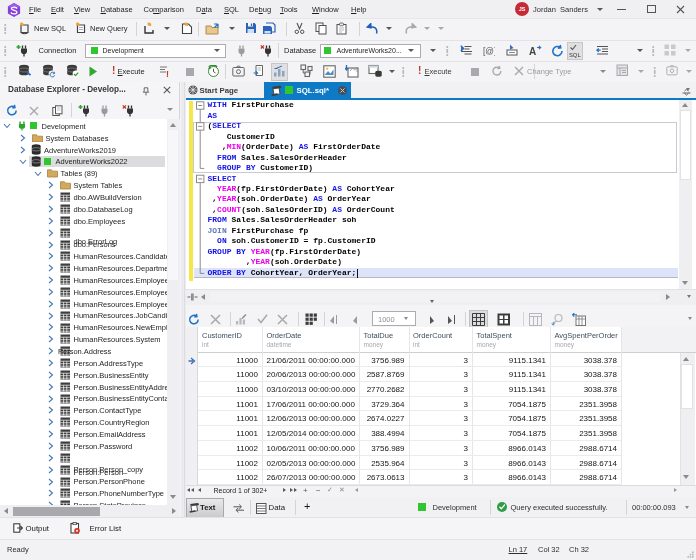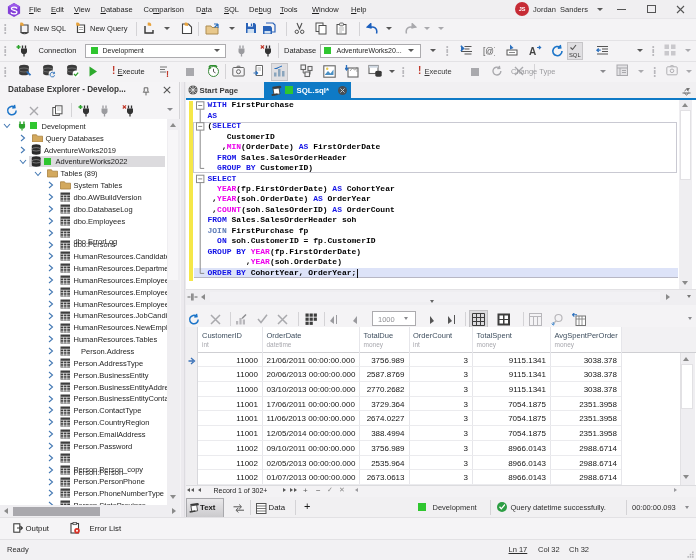--- a/index.html
+++ b/index.html
@@ -264,21 +264,21 @@
 <div class="abs" style="left:418px;top:65px;color:#c0392b;font-weight:bold;font-size:10px;">!</div>
 <div class="lbl" style="left:424.5px;top:67px;color:#3a3a3a;"><u>E</u>xecute</div>
 <div class="abs" style="left:471px;top:67.5px;width:8px;height:8px;background:#a9a9ad;"></div>
 <svg class="ico" style="left:491px;top:64.5px" width="12" height="12" viewBox="0 0 13 14">
     <path d="M11 7 a4.6 4.6 0 1 1 -1.6 -3.4 M9.2 1 l0.5 2.9 -2.9 0.4" fill="none" stroke="#a9a9ad" stroke-width="1.6"></path>
   </svg>
 <svg class="ico" style="left:513.5px;top:65.5px" width="10" height="10" viewBox="0 0 10 10">
     <path d="M1 1 L9 9 M9 1 L1 9" stroke="#a9a9ad" stroke-width="1.4"></path>
   </svg>
 <div class="sep" style="left:534px;top:64px;height:15px;"></div>
-<div class="lbl" style="left:511px;top:67px;color:#9b9b9f;">Change Type</div>
+<div class="lbl" style="left:527px;top:67px;color:#9b9b9f;">Change Type</div>
 <div class="caret" style="left:599.5px;top:69.5px;border-top-color:#8a8a8e;"></div>
 <svg class="ico" style="left:616px;top:64px" width="13" height="13" viewBox="0 0 13 13">
     <rect x="1" y="1" width="10.5" height="10.5" fill="#e4e3e6" stroke="#a9a9ad" stroke-width="1"></rect>
     <path d="M1 4 h10.5 M4 4 v7.5" stroke="#a9a9ad"></path>
     <path d="M6 6.5 h4 M6 8.5 h4" stroke="#a9a9ad"></path>
   </svg>
 <div class="caret" style="left:637.5px;top:69.5px;border-top-color:#a9a9ad;"></div>
 <div class="grip" style="left:653.5px;top:67px;">•<br>•<br>•<br>•</div>
 <svg class="ico" style="left:665.5px;top:65px" width="12" height="11" viewBox="0 0 12 11">
     <rect x="0.8" y="1.8" width="10.4" height="8" rx="1" fill="none" stroke="#b0afb3" stroke-width="1"></rect>
@@ -335,21 +335,21 @@
     <path d="M6.5 10 v2.5" stroke="#2ca32c" stroke-width="1.6"></path>
   </svg>
 <div class="abs" style="left:30.0px;top:122.19999999999999px;width:7px;height:7px;background:#2fc62f;"></div>
 <div class="abs" style="left:41.5px;top:121.8px;font-size:7.5px;color:#1e1e1e;white-space:nowrap;">Development</div>
 <svg class="ico" style="left:20.0px;top:133.85px" width="5.5" height="8" viewBox="0 0 5.5 8">
     <path d="M1 1 L4.5 4 L1 7" fill="none" stroke="#4479b4" stroke-width="1.1"></path>
   </svg>
 <svg class="ico" style="left:32.0px;top:133.64999999999998px" width="11" height="8.5" viewBox="0 0 11 8.5">
     <path d="M0.5 0.8 h4 l1 1.4 h5 v5.8 h-10 z" fill="#d3a95e" stroke="#a9823f" stroke-width="0.8"></path>
   </svg>
-<div class="abs" style="left:45.5px;top:133.64999999999998px;font-size:7.5px;color:#1e1e1e;white-space:nowrap;">Query Databases</div>
+<div class="abs" style="left:45.5px;top:133.64999999999998px;font-size:7.5px;color:#1e1e1e;white-space:nowrap;">System Databases</div>
 <svg class="ico" style="left:20.0px;top:145.70000000000002px" width="5.5" height="8" viewBox="0 0 5.5 8">
     <path d="M1 1 L4.5 4 L1 7" fill="none" stroke="#4479b4" stroke-width="1.1"></path>
   </svg>
 <svg class="ico" style="left:30.5px;top:144.3px" width="10.5" height="11" viewBox="0 0 10.5 11">
     <ellipse cx="5.2" cy="2" rx="4.4" ry="1.7" fill="#2b2b2b"></ellipse>
     <path d="M0.8 2 v7 a4.4 1.7 0 0 0 8.8 0 v-7" fill="#2b2b2b"></path>
     <ellipse cx="5.2" cy="5.3" rx="4.4" ry="1.7" fill="none" stroke="#9a9a9a" stroke-width="0.7"></ellipse>
   </svg>
 <div class="abs" style="left:44.0px;top:145.5px;font-size:7.5px;color:#1e1e1e;white-space:nowrap;">AdventureWorks2019</div>
 <div class="abs" style="left:28.5px;top:155.55px;width:136px;height:11.85px;background:#dcdbde;"></div>
@@ -473,29 +473,29 @@
     <path d="M0.5 3.2 h9.5 M0.5 5.7 h9.5 M0.5 8.2 h9.5 M3.6 3.2 v6.3 M6.8 3.2 v6.3" stroke="#fff" stroke-width="0.7"></path>
   </svg>
 <div class="abs" style="left:73.5px;top:323.25px;font-size:7.5px;color:#1e1e1e;white-space:nowrap;">HumanResources.NewEmplo</div>
 <svg class="ico" style="left:48.0px;top:335.29999999999995px" width="5.5" height="8" viewBox="0 0 5.5 8">
     <path d="M1 1 L4.5 4 L1 7" fill="none" stroke="#4479b4" stroke-width="1.1"></path>
   </svg>
 <svg class="ico" style="left:60.0px;top:334.4px" width="10.5" height="10" viewBox="0 0 10.5 10">
     <rect x="0.5" y="0.5" width="9.5" height="9" fill="#3d3d3d"></rect>
     <path d="M0.5 3.2 h9.5 M0.5 5.7 h9.5 M0.5 8.2 h9.5 M3.6 3.2 v6.3 M6.8 3.2 v6.3" stroke="#fff" stroke-width="0.7"></path>
   </svg>
-<div class="abs" style="left:73.5px;top:335.09999999999997px;font-size:7.5px;color:#1e1e1e;white-space:nowrap;">HumanResources.Tables</div>
+<div class="abs" style="left:73.5px;top:335.09999999999997px;font-size:7.5px;color:#1e1e1e;white-space:nowrap;">HumanResources.System</div>
 <svg class="ico" style="left:48.0px;top:347.15px" width="5.5" height="8" viewBox="0 0 5.5 8">
     <path d="M1 1 L4.5 4 L1 7" fill="none" stroke="#4479b4" stroke-width="1.1"></path>
   </svg>
 <svg class="ico" style="left:60.0px;top:346.25px" width="10.5" height="10" viewBox="0 0 10.5 10">
     <rect x="0.5" y="0.5" width="9.5" height="9" fill="#3d3d3d"></rect>
     <path d="M0.5 3.2 h9.5 M0.5 5.7 h9.5 M0.5 8.2 h9.5 M3.6 3.2 v6.3 M6.8 3.2 v6.3" stroke="#fff" stroke-width="0.7"></path>
   </svg>
-<div class="abs" style="left:81px;top:346.95px;font-size:7.5px;color:#1e1e1e;white-space:nowrap;text-align:right;">Person.Address</div>
+<div class="abs" style="left:58px;top:346.95px;font-size:7.5px;color:#1e1e1e;white-space:nowrap;text-align:right;">Person.Address</div>
 <svg class="ico" style="left:48.0px;top:359.0px" width="5.5" height="8" viewBox="0 0 5.5 8">
     <path d="M1 1 L4.5 4 L1 7" fill="none" stroke="#4479b4" stroke-width="1.1"></path>
   </svg>
 <svg class="ico" style="left:60.0px;top:358.1px" width="10.5" height="10" viewBox="0 0 10.5 10">
     <rect x="0.5" y="0.5" width="9.5" height="9" fill="#3d3d3d"></rect>
     <path d="M0.5 3.2 h9.5 M0.5 5.7 h9.5 M0.5 8.2 h9.5 M3.6 3.2 v6.3 M6.8 3.2 v6.3" stroke="#fff" stroke-width="0.7"></path>
   </svg>
 <div class="abs" style="left:73.5px;top:358.8px;font-size:7.5px;color:#1e1e1e;white-space:nowrap;">Person.AddressType</div>
 <svg class="ico" style="left:48.0px;top:370.84999999999997px" width="5.5" height="8" viewBox="0 0 5.5 8">
     <path d="M1 1 L4.5 4 L1 7" fill="none" stroke="#4479b4" stroke-width="1.1"></path>
@@ -794,49 +794,49 @@
 <div class="abs" style="right:79px;top:385.0px;font-size:8px;color:#141414;white-space:nowrap;">3038.378</div>
 <div class="abs" style="left:197.5px;top:410.4px;width:423.5px;height:1px;background:#ebebee;"></div>
 <div class="abs" style="right:438px;top:399.7px;font-size:8px;color:#141414;white-space:nowrap;">11001</div>
 <div class="abs" style="left:266.5px;top:399.7px;font-size:8px;color:#141414;white-space:nowrap;">17/06/2011 00:00:00.000</div>
 <div class="abs" style="right:291.5px;top:399.7px;font-size:8px;color:#141414;white-space:nowrap;">3729.364</div>
 <div class="abs" style="right:228px;top:399.7px;font-size:8px;color:#141414;white-space:nowrap;">3</div>
 <div class="abs" style="right:150px;top:399.7px;font-size:8px;color:#141414;white-space:nowrap;">7054.1875</div>
 <div class="abs" style="right:79px;top:399.7px;font-size:8px;color:#141414;white-space:nowrap;">2351.3958</div>
 <div class="abs" style="left:197.5px;top:425.1px;width:423.5px;height:1px;background:#ebebee;"></div>
 <div class="abs" style="right:438px;top:414.4px;font-size:8px;color:#141414;white-space:nowrap;">11001</div>
-<div class="abs" style="left:266.5px;top:414.4px;font-size:8px;color:#141414;white-space:nowrap;">11/06/2013 00:00:00.000</div>
+<div class="abs" style="left:266.5px;top:414.4px;font-size:8px;color:#141414;white-space:nowrap;">12/06/2013 00:00:00.000</div>
 <div class="abs" style="right:291.5px;top:414.4px;font-size:8px;color:#141414;white-space:nowrap;">2674.0227</div>
 <div class="abs" style="right:228px;top:414.4px;font-size:8px;color:#141414;white-space:nowrap;">3</div>
 <div class="abs" style="right:150px;top:414.4px;font-size:8px;color:#141414;white-space:nowrap;">7054.1875</div>
 <div class="abs" style="right:79px;top:414.4px;font-size:8px;color:#141414;white-space:nowrap;">2351.3958</div>
 <div class="abs" style="left:197.5px;top:439.8px;width:423.5px;height:1px;background:#ebebee;"></div>
 <div class="abs" style="right:438px;top:429.1px;font-size:8px;color:#141414;white-space:nowrap;">11001</div>
 <div class="abs" style="left:266.5px;top:429.1px;font-size:8px;color:#141414;white-space:nowrap;">12/05/2014 00:00:00.000</div>
 <div class="abs" style="right:291.5px;top:429.1px;font-size:8px;color:#141414;white-space:nowrap;">388.4994</div>
 <div class="abs" style="right:228px;top:429.1px;font-size:8px;color:#141414;white-space:nowrap;">3</div>
 <div class="abs" style="right:150px;top:429.1px;font-size:8px;color:#141414;white-space:nowrap;">7054.1875</div>
 <div class="abs" style="right:79px;top:429.1px;font-size:8px;color:#141414;white-space:nowrap;">2351.3958</div>
 <div class="abs" style="left:197.5px;top:454.5px;width:423.5px;height:1px;background:#ebebee;"></div>
 <div class="abs" style="right:438px;top:443.8px;font-size:8px;color:#141414;white-space:nowrap;">11002</div>
-<div class="abs" style="left:266.5px;top:443.8px;font-size:8px;color:#141414;white-space:nowrap;">09/10/2011 00:00:00.000</div>
+<div class="abs" style="left:266.5px;top:443.8px;font-size:8px;color:#141414;white-space:nowrap;">10/06/2011 00:00:00.000</div>
 <div class="abs" style="right:291.5px;top:443.8px;font-size:8px;color:#141414;white-space:nowrap;">3756.989</div>
 <div class="abs" style="right:228px;top:443.8px;font-size:8px;color:#141414;white-space:nowrap;">3</div>
 <div class="abs" style="right:150px;top:443.8px;font-size:8px;color:#141414;white-space:nowrap;">8966.0143</div>
 <div class="abs" style="right:79px;top:443.8px;font-size:8px;color:#141414;white-space:nowrap;">2988.6714</div>
 <div class="abs" style="left:197.5px;top:469.2px;width:423.5px;height:1px;background:#ebebee;"></div>
 <div class="abs" style="right:438px;top:458.5px;font-size:8px;color:#141414;white-space:nowrap;">11002</div>
 <div class="abs" style="left:266.5px;top:458.5px;font-size:8px;color:#141414;white-space:nowrap;">02/05/2013 00:00:00.000</div>
 <div class="abs" style="right:291.5px;top:458.5px;font-size:8px;color:#141414;white-space:nowrap;">2535.964</div>
 <div class="abs" style="right:228px;top:458.5px;font-size:8px;color:#141414;white-space:nowrap;">3</div>
 <div class="abs" style="right:150px;top:458.5px;font-size:8px;color:#141414;white-space:nowrap;">8966.0143</div>
 <div class="abs" style="right:79px;top:458.5px;font-size:8px;color:#141414;white-space:nowrap;">2988.6714</div>
 <div class="abs" style="left:197.5px;top:483.9px;width:423.5px;height:1px;background:#ebebee;"></div>
 <div class="abs" style="right:438px;top:473.2px;font-size:8px;color:#141414;white-space:nowrap;">11002</div>
-<div class="abs" style="left:266.5px;top:473.2px;font-size:8px;color:#141414;white-space:nowrap;">01/07/2013 00:00:00.000</div>
+<div class="abs" style="left:266.5px;top:473.2px;font-size:8px;color:#141414;white-space:nowrap;">26/07/2013 00:00:00.000</div>
 <div class="abs" style="right:291.5px;top:473.2px;font-size:8px;color:#141414;white-space:nowrap;">2673.0613</div>
 <div class="abs" style="right:228px;top:473.2px;font-size:8px;color:#141414;white-space:nowrap;">3</div>
 <div class="abs" style="right:150px;top:473.2px;font-size:8px;color:#141414;white-space:nowrap;">8966.0143</div>
 <div class="abs" style="right:79px;top:473.2px;font-size:8px;color:#141414;white-space:nowrap;">2988.6714</div>
 <svg class="ico" style="left:187.5px;top:356.5px" width="9" height="8" viewBox="0 0 9 8">
     <path d="M0.5 4 h4.5 M3 1 l3.5 3 L3 7" fill="none" stroke="#3a72b8" stroke-width="1.3"></path>
   </svg>
 <div class="abs" style="left:679.5px;top:352.6px;width:15px;height:132.4px;background:#efeef1;border-left:1px solid #e2e1e4;"></div>
 <div class="abs" style="left:683px;top:356.5px;width:0;height:0;border-left:3.5px solid transparent;border-right:3.5px solid transparent;border-bottom:4.5px solid #8a8a8a;"></div>
 <div class="abs" style="left:683px;top:475px;width:0;height:0;border-left:3.5px solid transparent;border-right:3.5px solid transparent;border-top:4.5px solid #8a8a8a;"></div>
@@ -876,21 +876,21 @@
 <div class="abs" style="left:268.5px;top:503px;color:#1a1a1a;font-size:7.8px;">Data</div>
 <div class="sep" style="left:294.5px;top:500px;height:15px;"></div>
 <div class="abs" style="left:304px;top:500px;color:#1a1a1a;font-size:11px;">+</div>
 <div class="abs" style="left:418px;top:503px;width:7.5px;height:7.5px;background:#2fc62f;"></div>
 <div class="abs" style="left:432.5px;top:503px;font-size:7.5px;color:#2e2e2e;">Development</div>
 <div class="sep" style="left:490px;top:500px;height:15px;"></div>
 <div class="abs" style="left:496.5px;top:501.5px;width:10px;height:10px;border-radius:50%;background:#2d9e44;"></div>
 <svg class="ico" style="left:498.5px;top:504px" width="6.5" height="5.5" viewBox="0 0 6.5 5.5">
     <path d="M0.5 2.8 l1.8 2 L6 0.5" stroke="#fff" stroke-width="1.3" fill="none"></path>
   </svg>
-<div class="abs" style="left:510.5px;top:503px;font-size:7.5px;color:#2e2e2e;">Query datetime successfully.</div>
+<div class="abs" style="left:510.5px;top:503px;font-size:7.5px;color:#2e2e2e;">Query executed successfully.</div>
 <div class="sep" style="left:626px;top:500px;height:15px;"></div>
 <div class="abs" style="left:632px;top:503px;font-size:7.5px;color:#2e2e2e;">00:00:00.093</div>
 <div class="caret" style="left:685px;top:506px;border-left-width:2.5px;border-right-width:2.5px;border-top-color:#8a8a8e;"></div>
 
 <div class="abs" style="left:0;top:517px;width:696px;height:22px;background:#f5f4f6;border-top:1px solid #e2e1e4;"></div>
 <svg class="ico" style="left:13px;top:523px" width="10" height="10" viewBox="0 0 10 10">
     <rect x="0.8" y="0.8" width="6" height="8.4" fill="#fff" stroke="#3d3d3d" stroke-width="1.1"></rect>
     <path d="M4 5 h5.5 m-2.2 -2.2 l2.2 2.2 -2.2 2.2" stroke="#3d3d3d" stroke-width="1.1" fill="none"></path>
   </svg>
 <div class="abs" style="left:25.5px;top:524px;color:#1a1a1a;font-size:7.8px;">Output</div>

